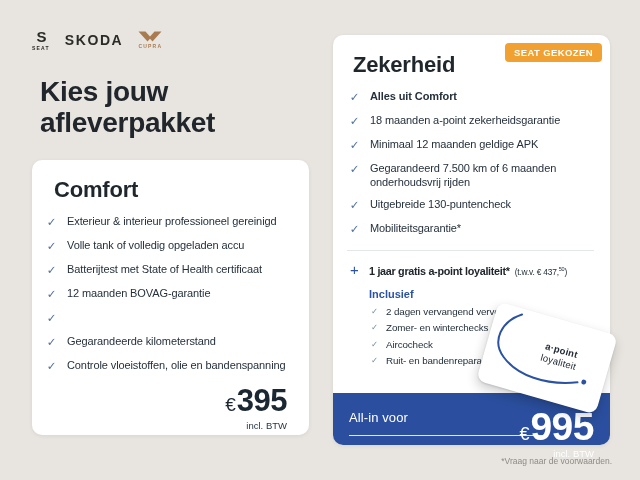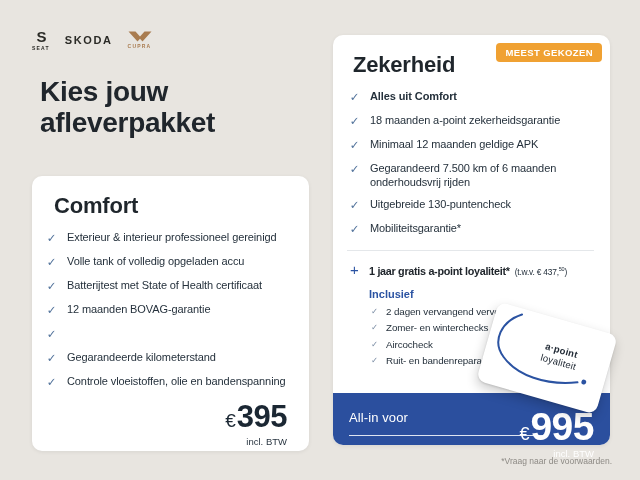--- a/index.html
+++ b/index.html
@@ -11,33 +11,33 @@
     overflow: hidden;
     color: #25313C;
   }
   .stage { position: absolute; inset: 0; width: 640px; height: 480px; }
 
   
   .logos { position: absolute; left: 32px; top: 29px; display: flex; align-items: center; gap: 15px; }
   .logo { display: flex; flex-direction: column; align-items: center; line-height: 1; }
   .logo .mark-s { font-size: 15px; font-weight: 700; color: #2B2B27; letter-spacing: -1px; }
   .logo .word { font-size: 5px; font-weight: 700; letter-spacing: 1.2px; color: #2B2B27; margin-top: 2px; }
-  .logo.skoda .word-big { font-size: 11px; font-weight: 700; letter-spacing: 1.6px; color: #2B2B27; }
+  .logo.skoda .word-big { font-size: 14px; font-weight: 700; letter-spacing: 1.6px; color: #2B2B27; }
   .logo.cupra svg { display: block; }
   .logo.cupra .word { color: #A97C50; }
 
   
   .heading { position: absolute; left: 32px; top: 76px; font-size: 28px; font-weight: 700;
              color: #20262C; line-height: 1.12; letter-spacing: -0.3px; margin-left: 8px; }
   .heading span { display: block; }
 
   
   .card { position: absolute; background: #FFFFFF; border-radius: 10px;
           box-shadow: 0 1px 4px rgba(0,0,0,0.07); }
-  .card-comfort { left: 32px; top: 176px; width: 277px; height: 275px;
+  .card-comfort { left: 32px; top: 160px; width: 277px; height: 275px;
                   padding: 17px 14px 12px 12px; display: flex; flex-direction: column; }
   .card-zeker { left: 333px; top: 35px; width: 277px; height: 410px; padding: 0; }
   .zeker-body { padding: 17px 14px 0 14px; }
 
   .card-title { font-size: 22px; font-weight: 700; color: #1F262C; letter-spacing: -0.2px; }
   .card-comfort .card-title { margin-left: 10px; }
   .card-zeker .card-title { margin-left: 6px; }
 
   .feat-list { margin-top: 12px; }
   .feat-row { display: flex; align-items: flex-start; margin-bottom: 9px; }
@@ -161,21 +161,21 @@
     <div class="price-block">
       <div class="price-line">
         <span class="euro">€</span>
         <span class="amount">395</span>
       </div>
       <div class="price-note">incl. BTW</div>
     </div>
   </section>
 
   <section class="card card-zeker">
-    <div class="badge">MEEST GEKOZEN</div>
+    <div class="badge">SEAT GEKOZEN</div>
 
     <div class="zeker-body">
       <h2 class="card-title">Zekerheid</h2>
 
       <div class="feat-list">
         <div class="feat-row bold">
           <span class="chk">✓</span>
           <span class="feat-txt">Alles uit Comfort</span>
         </div>
         <div class="feat-row">

